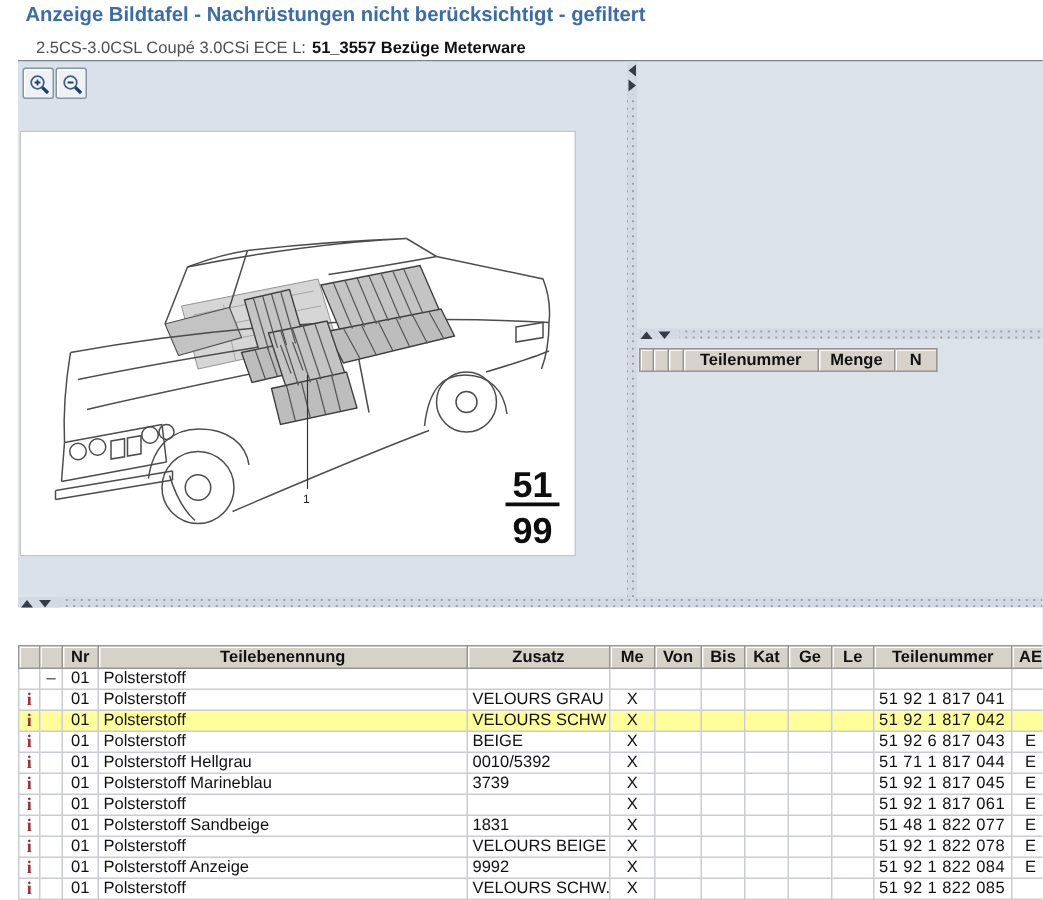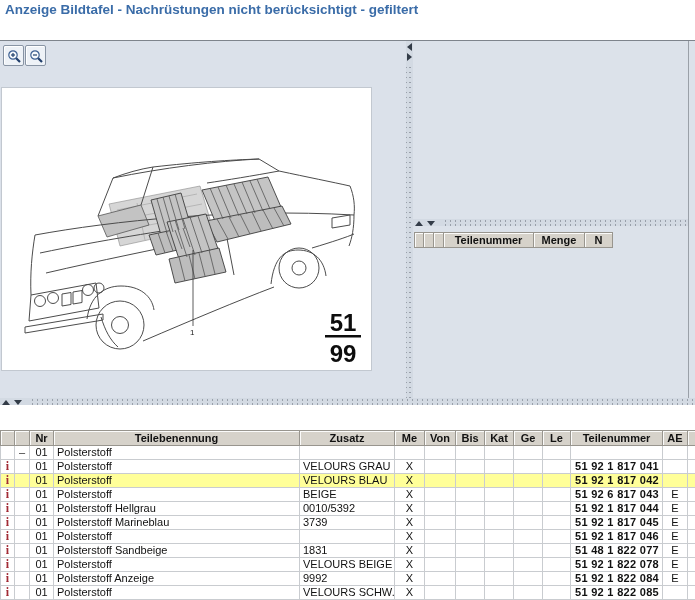--- a/index.html
+++ b/index.html
@@ -1,18 +1,18 @@
 <!DOCTYPE html>
 <html><head>
 <meta charset="utf-8">
 <style>
   * { margin:0; padding:0; box-sizing:border-box; }
   html,body { width:695px; height:600px; overflow:hidden; }
   body { font-family:"Liberation Sans",sans-serif; background:#fff; }
-  .app { position:relative; width:646px; height:600px; background:#fff; }
+  .app { position:relative; width:646px; height:600px; background:#fff;margin-left:12px; }
 
   
   .titlebar { position:absolute; left:0; top:0; width:695px; height:40px; background:#fff; }
   .page-title { position:absolute; left:5px; top:2px; font-size:13.5px; font-weight:bold; color:#3a6ca8; white-space:nowrap; }
   .page-subtitle { position:absolute; left:12px; top:26px; font-size:11px; color:#4e4e4e; white-space:nowrap; }
   .page-subtitle b { color:#101010; margin-left:4px; }
 
   
   .main-area { position:absolute; left:0; top:40px; width:695px; height:358px; background:#dbe1ea; border-top:1px solid #7e848c; }
 
@@ -55,29 +55,30 @@
   
   .parts-table { position:absolute; left:0; top:430px; width:695px; border-collapse:collapse; table-layout:fixed; background:#fff; }
   .parts-table th { height:15px; background:#d6d2ca; border:1px solid #98958e; box-shadow:inset 1px 1px 0 rgba(255,255,255,.9);
                     font-size:11px; font-weight:bold; color:#111; text-align:center; padding:0 1px; overflow:hidden; white-space:nowrap; }
   .parts-table td { height:13px; border:1px solid #c9ccd0; font-size:11px; color:#111; padding:0 3px;
                     white-space:nowrap; overflow:hidden; line-height:13px; background:#fff; }
   .parts-table tr.hl td { background:#ffff99; }
   td.c-info { color:#a22b35; font-family:"Liberation Serif",serif; font-weight:bold; font-size:12px; text-align:center; padding:0; }
   td.c-exp { text-align:center; color:#333; padding:0; }
   td.c-nr, td.c-c { text-align:center; }
-  td.c-tn { text-align:right; letter-spacing:0.3px;font-weight:bold; }
+  td.c-tn { text-align:left; letter-spacing:0.3px; }
 </style>
 </head>
 <body>
 
 <div class="app">
 
   <div class="titlebar">
     <div class="page-title">Anzeige Bildtafel - Nachrüstungen nicht berücksichtigt - gefiltert</div>
+    <div class="page-subtitle"><span>2.5CS-3.0CSL Coupé 3.0CSi ECE  L:</span><b>51_3557 Bezüge Meterware</b></div>
   </div>
 
   <div class="main-area">
 
     <div class="image-panel">
       <div class="zoom-btn in">
         <svg width="15" height="15" viewBox="0 0 15 15">
           <circle cx="6" cy="6" r="4.2" fill="#f6f9fc" stroke="#3c5f92" stroke-width="1.2"></circle>
           <line x1="9.2" y1="9.2" x2="13" y2="13" stroke="#203e6b" stroke-width="2.2"></line>
           <line x1="4" y1="6" x2="8" y2="6" stroke="#203e6b" stroke-width="1.2"></line>
@@ -259,21 +260,21 @@
     <td class="c-c"></td>
     <td class="c-tn">51 92 1 817 041</td>
     <td class="c-c"></td>
     <td class="c-tail"></td>
   </tr>
         <tr class="hl">
     <td class="c-info">i</td>
     <td class="c-exp"></td>
     <td class="c-nr">01</td>
     <td class="c-name">Polsterstoff</td>
-    <td class="c-zusatz">VELOURS BLAU</td>
+    <td class="c-zusatz">VELOURS SCHW</td>
     <td class="c-c">X</td>
     <td class="c-c"></td>
     <td class="c-c"></td>
     <td class="c-c"></td>
     <td class="c-c"></td>
     <td class="c-c"></td>
     <td class="c-tn">51 92 1 817 042</td>
     <td class="c-c"></td>
     <td class="c-tail"></td>
   </tr>
@@ -298,21 +299,21 @@
     <td class="c-exp"></td>
     <td class="c-nr">01</td>
     <td class="c-name">Polsterstoff Hellgrau</td>
     <td class="c-zusatz">0010/5392</td>
     <td class="c-c">X</td>
     <td class="c-c"></td>
     <td class="c-c"></td>
     <td class="c-c"></td>
     <td class="c-c"></td>
     <td class="c-c"></td>
-    <td class="c-tn">51 92 1 817 044</td>
+    <td class="c-tn">51 71 1 817 044</td>
     <td class="c-c">E</td>
     <td class="c-tail"></td>
   </tr>
         <tr>
     <td class="c-info">i</td>
     <td class="c-exp"></td>
     <td class="c-nr">01</td>
     <td class="c-name">Polsterstoff Marineblau</td>
     <td class="c-zusatz">3739</td>
     <td class="c-c">X</td>
@@ -330,21 +331,21 @@
     <td class="c-exp"></td>
     <td class="c-nr">01</td>
     <td class="c-name">Polsterstoff</td>
     <td class="c-zusatz"></td>
     <td class="c-c">X</td>
     <td class="c-c"></td>
     <td class="c-c"></td>
     <td class="c-c"></td>
     <td class="c-c"></td>
     <td class="c-c"></td>
-    <td class="c-tn">51 92 1 817 046</td>
+    <td class="c-tn">51 92 1 817 061</td>
     <td class="c-c">E</td>
     <td class="c-tail"></td>
   </tr>
         <tr>
     <td class="c-info">i</td>
     <td class="c-exp"></td>
     <td class="c-nr">01</td>
     <td class="c-name">Polsterstoff Sandbeige</td>
     <td class="c-zusatz">1831</td>
     <td class="c-c">X</td>

